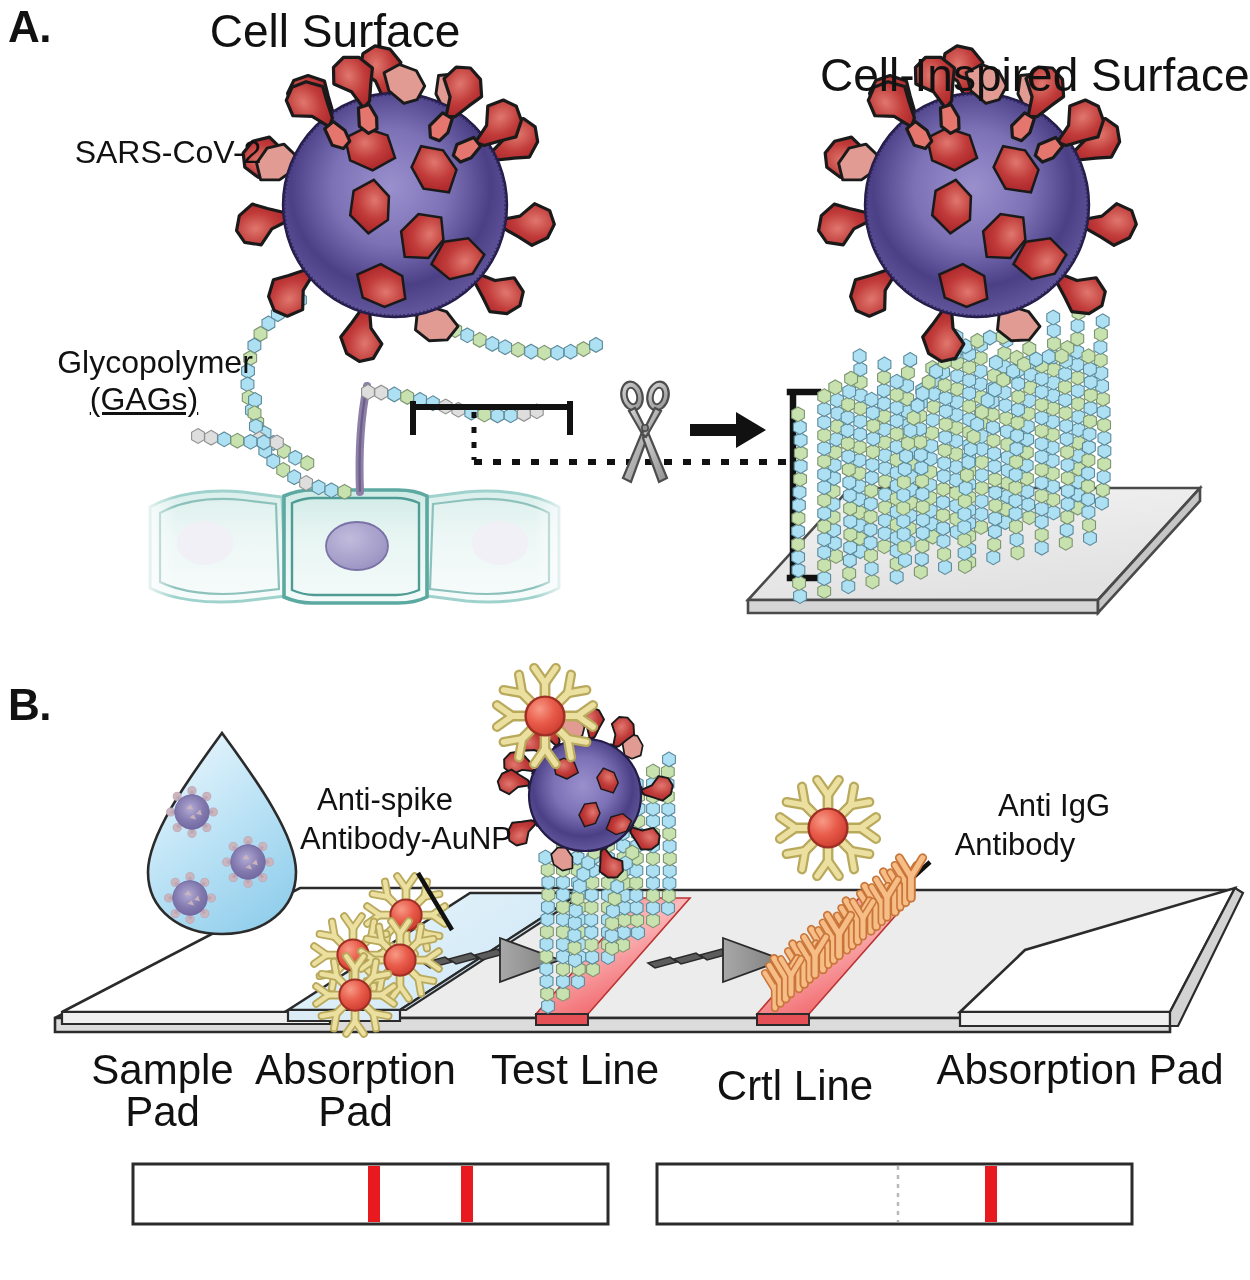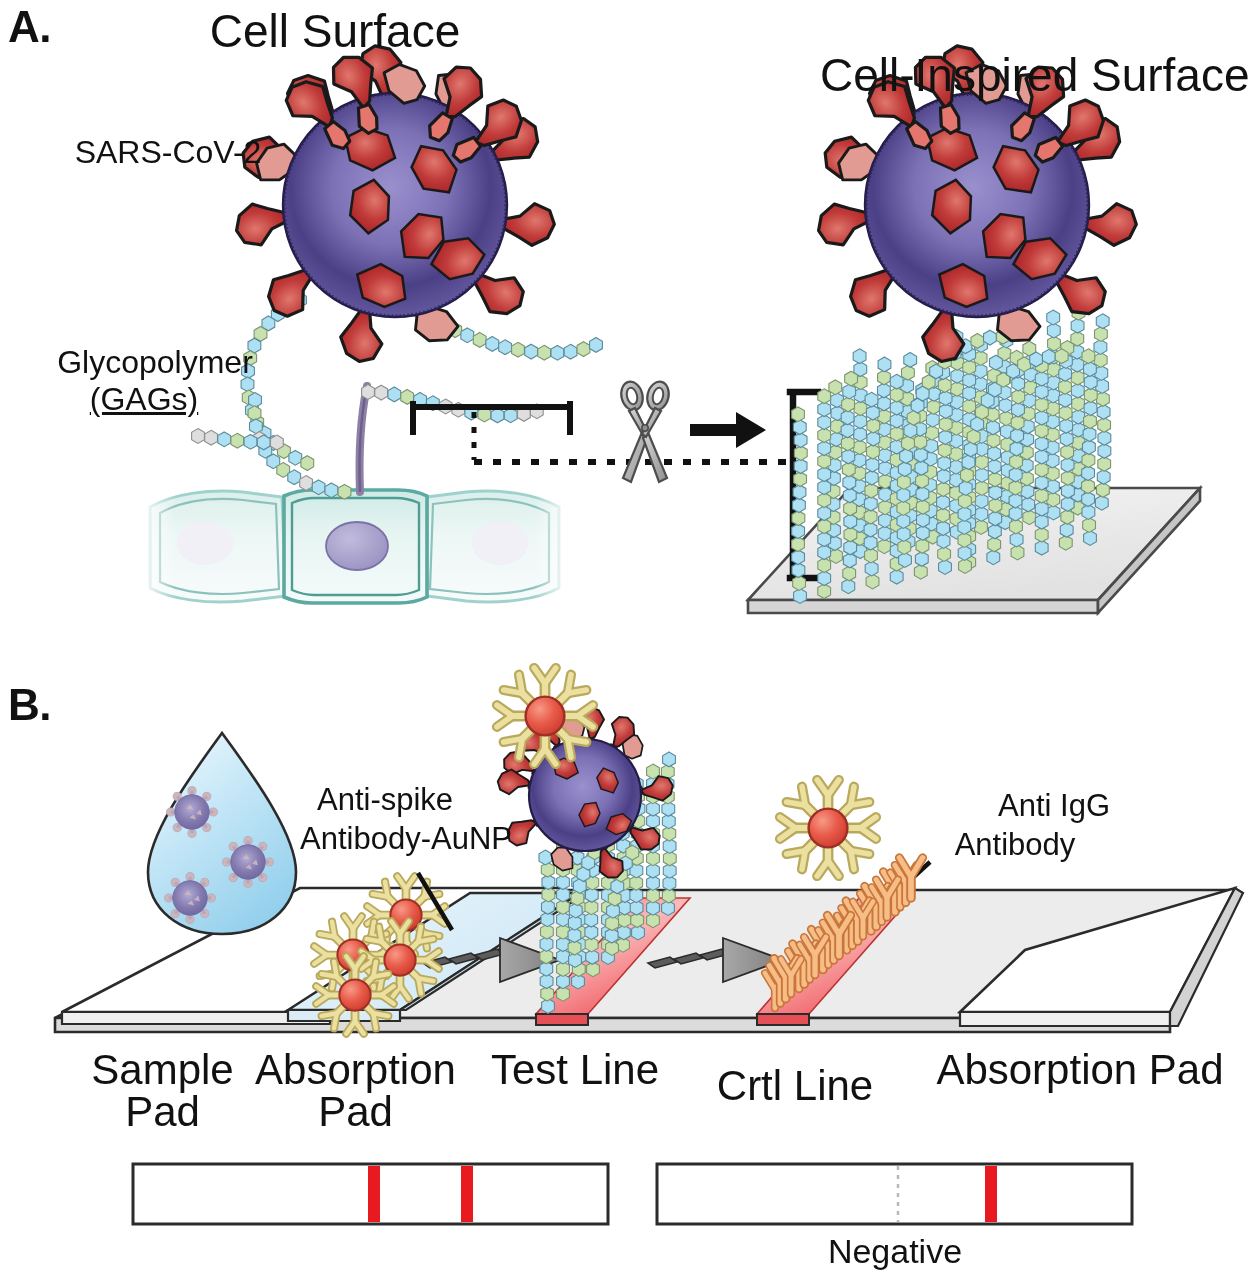--- a/index.html
+++ b/index.html
@@ -1078,15 +1078,14 @@
 
 <div class="txt padlabel" style="left:243px;top:1046px;width:225px;">Absorption</div>
 <div class="txt padlabel" style="left:243px;top:1088px;width:225px;">Pad</div>
 
 <div class="txt padlabel" style="left:480px;top:1046px;width:190px;">Test Line</div>
 
 <div class="txt padlabel" style="left:700px;top:1046px;width:190px;margin-top:16px;">Crtl Line</div>
 
 <div class="txt padlabel" style="left:930px;top:1046px;width:300px;">Absorption Pad</div>
 
-<div class="txt reslabel" style="left:765px;top:1232px;width:260px;">Negative</div>
 
 </div>
 
 </body></html>

